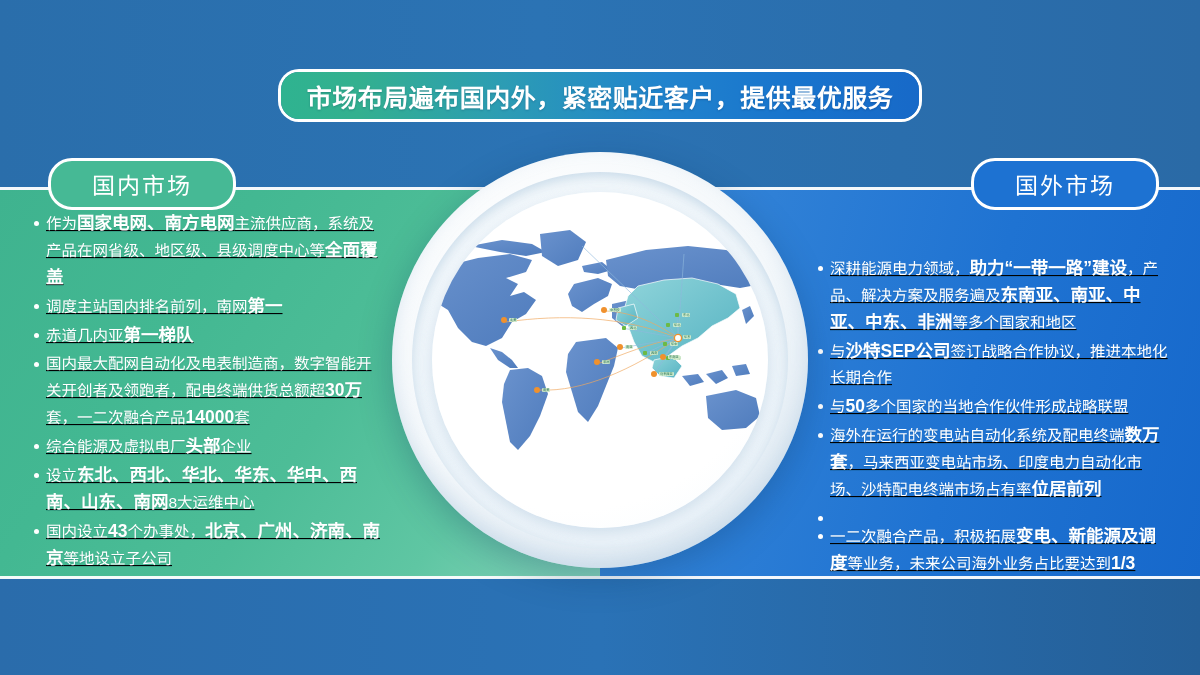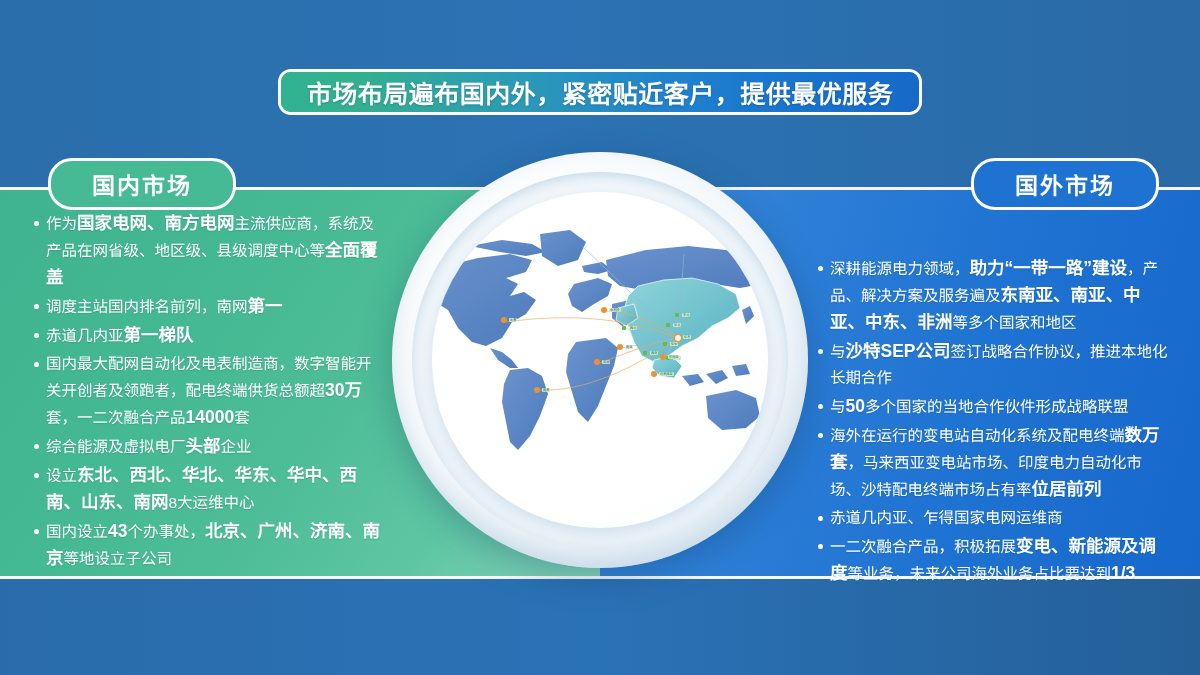--- a/index.html
+++ b/index.html
@@ -38,45 +38,45 @@
   }
   .panel-divider-top{
     position:absolute;left:0;top:187px;width:1200px;height:3px;background:#ffffff;opacity:.95;
   }
   .panel-divider-bottom{
     position:absolute;left:0;top:576px;width:1200px;height:3px;background:#ffffff;opacity:.95;
   }
 
   
   .title-pill{
-    position:absolute;left:281px;top:72px;width:638px;height:40px;
-    border-radius:10px;
+    position:absolute;left:281px;top:72px;width:638px;height:47px;
+    border-radius:18px;
     background:linear-gradient(90deg,#2fb390 0%,#33b08f 12%,#2c9cb4 35%,#2183cd 60%,#1874cd 80%,#1769c8 100%);
     box-shadow:0 0 0 3px #ffffff;
     display:flex;align-items:center;justify-content:center;
   }
   .title-pill .txt{
     color:#ffffff;font-size:25px;font-weight:bold;letter-spacing:.5px;
     white-space:nowrap;
     text-shadow:0 1px 2px rgba(0,40,80,.25);
   }
 
   
   .head-pill{
     position:absolute;height:46px;border-radius:24px;
     border:3px solid #ffffff;
     display:flex;align-items:center;justify-content:center;
     z-index:6;
   }
-  .head-pill .txt{color:#ffffff;font-size:23px;font-weight:bold;letter-spacing:2px;white-space:nowrap;}
+  .head-pill .txt{color:#ffffff;font-size:23px;font-weight:normal;letter-spacing:2px;white-space:nowrap;}
   .head-left{left:48px;top:158px;width:182px;background:#46b995;}
   .head-right{left:971px;top:158px;width:182px;background:#1d72d2;text-align:center;}
 
   
-  .list{position:absolute;z-index:5;}
+  .list{position:absolute;z-index:5;text-decoration:underline;}
   .list-left{left:34px;top:210px;width:350px;}
   .list-right{left:818px;top:210px;width:352px;margin-top:45px;}
 
   .item{
     display:flex;align-items:flex-start;
     margin-bottom:2px;
   }
   .dot{
     flex:0 0 auto;width:5px;height:5px;border-radius:50%;
     background:#ffffff;margin-top:11px;margin-right:7px;
@@ -307,21 +307,20 @@
       <div class="item">
         <span class="dot"></span>
         <div class="body"><span>与</span><b>50</b><span>多个国家的当地合作伙件形成战略联盟</span></div>
       </div>
       <div class="item">
         <span class="dot"></span>
         <div class="body"><span>海外在运行的变电站自动化系统及配电终端</span><b>数万套</b><span>，马来西亚变电站市场、印度电力自动化市场、沙特配电终端市场占有率</span><b>位居前列</b></div>
       </div>
       <div class="item">
         <span class="dot"></span>
-        <div class="body"><span>赤道几内亚、乍得国家电网运维商</span></div>
       </div>
       <div class="item">
         <span class="dot"></span>
         <div class="body"><span>一二次融合产品，积极拓展</span><b>变电、新能源及调度</b><span>等业务，未来公司海外业务占比要达到</span><b>1/3</b></div>
       </div>
     </div>
 
 </div>
 
 </body></html>

